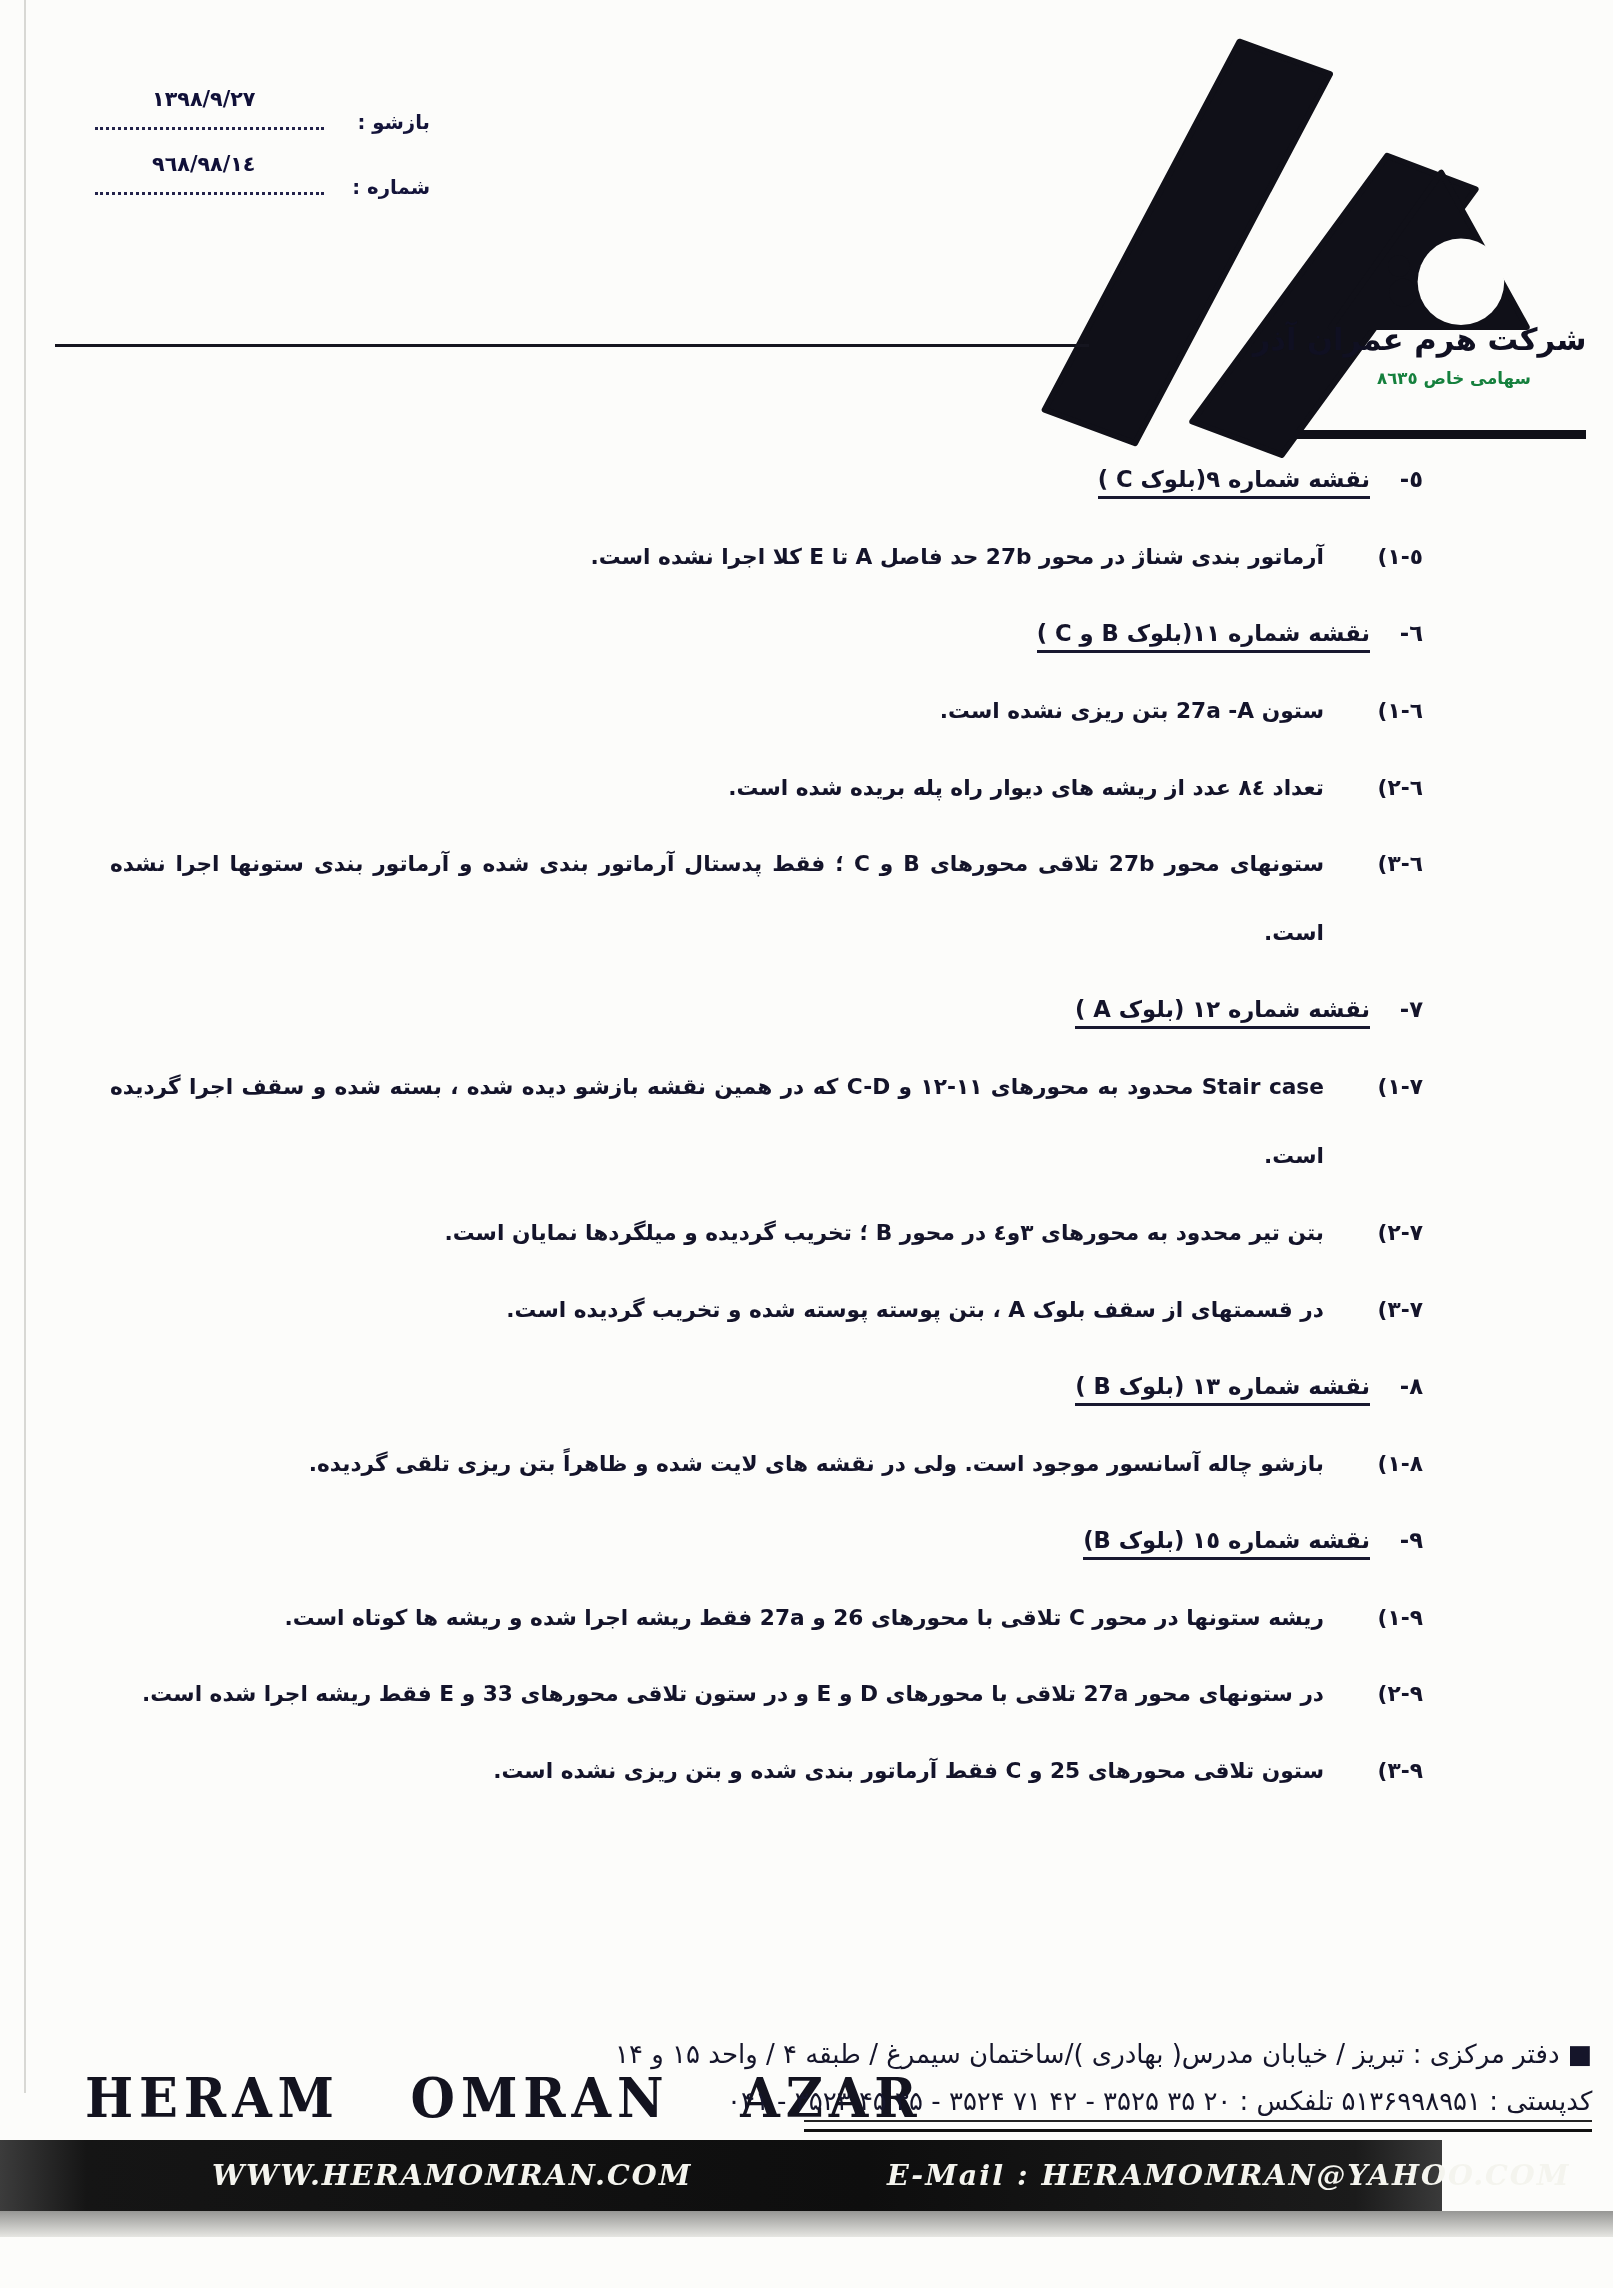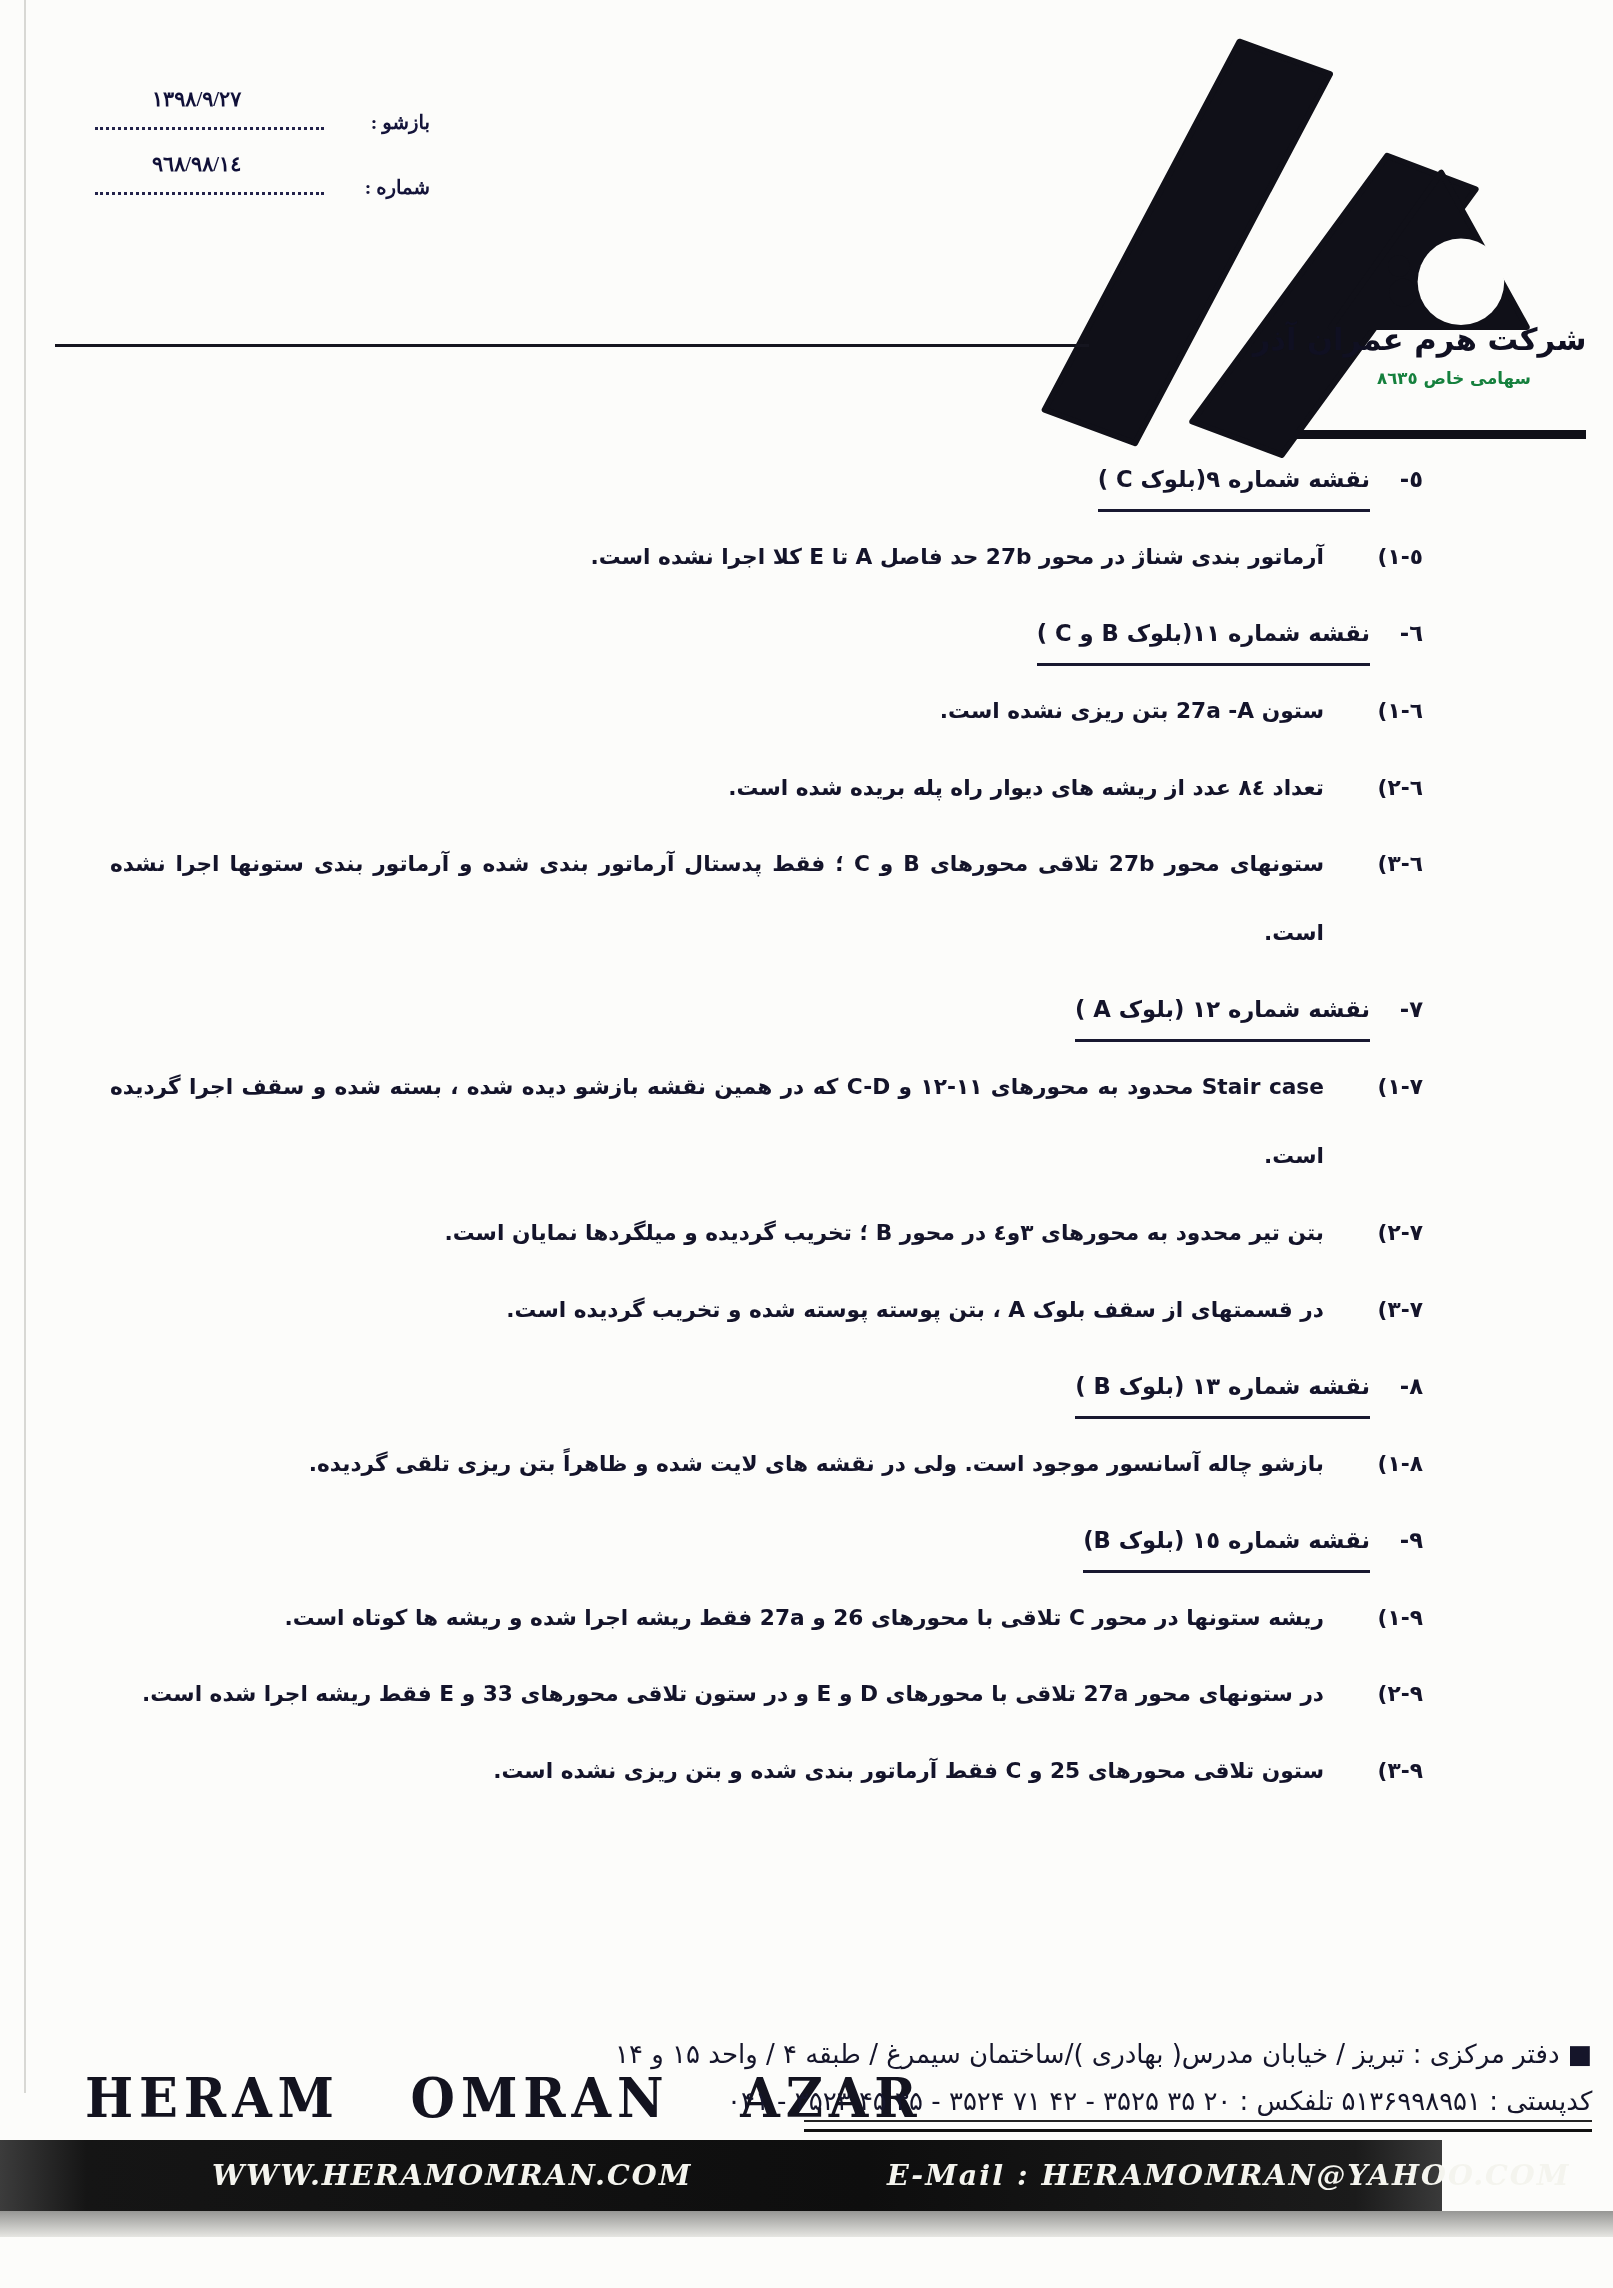--- a/index.html
+++ b/index.html
@@ -6,41 +6,41 @@
   .page{
     position:relative;width:1614px;height:2288px;margin:0 auto;
     background:#fcfcfa;overflow:hidden;direction:rtl;
     font-family:"DejaVu Sans",sans-serif;color:#181832;
   }
   
   .edge{position:absolute;left:23.6px;top:0;width:2px;height:2093px;background:#d8d8d4;}
 
   
   .meta{position:absolute;left:95px;top:77px;width:335px;}
-  .meta-row{position:relative;height:65px;font-family:Liberation Serif, serif;}
+  .meta-row{position:relative;height:65px;}
   .meta-label{position:absolute;right:0;bottom:7.9px;font-size:19.7px;font-weight:bold;color:#14143a;}
   .meta-leader{position:absolute;left:0;bottom:11.8px;width:229px;border-bottom:3px dotted #23234a;}
   .meta-value{position:absolute;bottom:31.5px;font-size:20.7px;font-weight:bold;color:#101038;}
   .mv-date{left:57px;} .mv-num{left:57px;} .mv-att{left:116px;}
 
   
   .logo-svg{position:absolute;left:1005px;top:19.7px;width:591px;height:438px;}
   .co-name{position:absolute;right:27.6px;top:322px;font-size:30.5px;font-weight:bold;color:#101022;white-space:nowrap;}
   .co-sub{position:absolute;right:83px;top:368px;font-size:16.7px;font-weight:bold;color:#15803d;white-space:nowrap;}
   .logo-underline{position:absolute;left:1265px;top:430px;width:321px;height:8.9px;background:#101018;}
   .top-rule{position:absolute;left:55px;top:344px;width:1034px;height:3px;background:#15151f;}
 
   
   .doc{position:absolute;left:110px;top:445px;width:1313px;}
   .row{display:flex;margin-bottom:7.9px;line-height:69px;font-size:21.7px;font-weight:bold;color:#14142a;}
   .row .num{flex:0 0 99px;white-space:nowrap;}
   .hrow{font-size:22.7px;}
   .hrow .num{flex:0 0 53px;}
   .row .txt{flex:1 1 auto;text-align:justify;}
-  .htitle{border-bottom:3px solid #181830;padding-bottom:17px;}
+  .htitle{border-bottom:3px solid #181830;padding-bottom:4px;}
 
   
   .f-name{
     position:absolute;left:85px;top:2067px;
     font-family:"DejaVu Serif",serif;font-size:51px;font-weight:bold;
     letter-spacing:5.9px;word-spacing:47px;color:#13131f;white-space:nowrap;
     transform:scaleY(1.05);transform-origin:top left;direction:ltr;
   }
   .f-address{position:absolute;right:21.7px;top:2031px;width:837px;text-align:center;
     font-size:26px;font-weight:normal;line-height:47px;color:#15152a;white-space:nowrap;}

